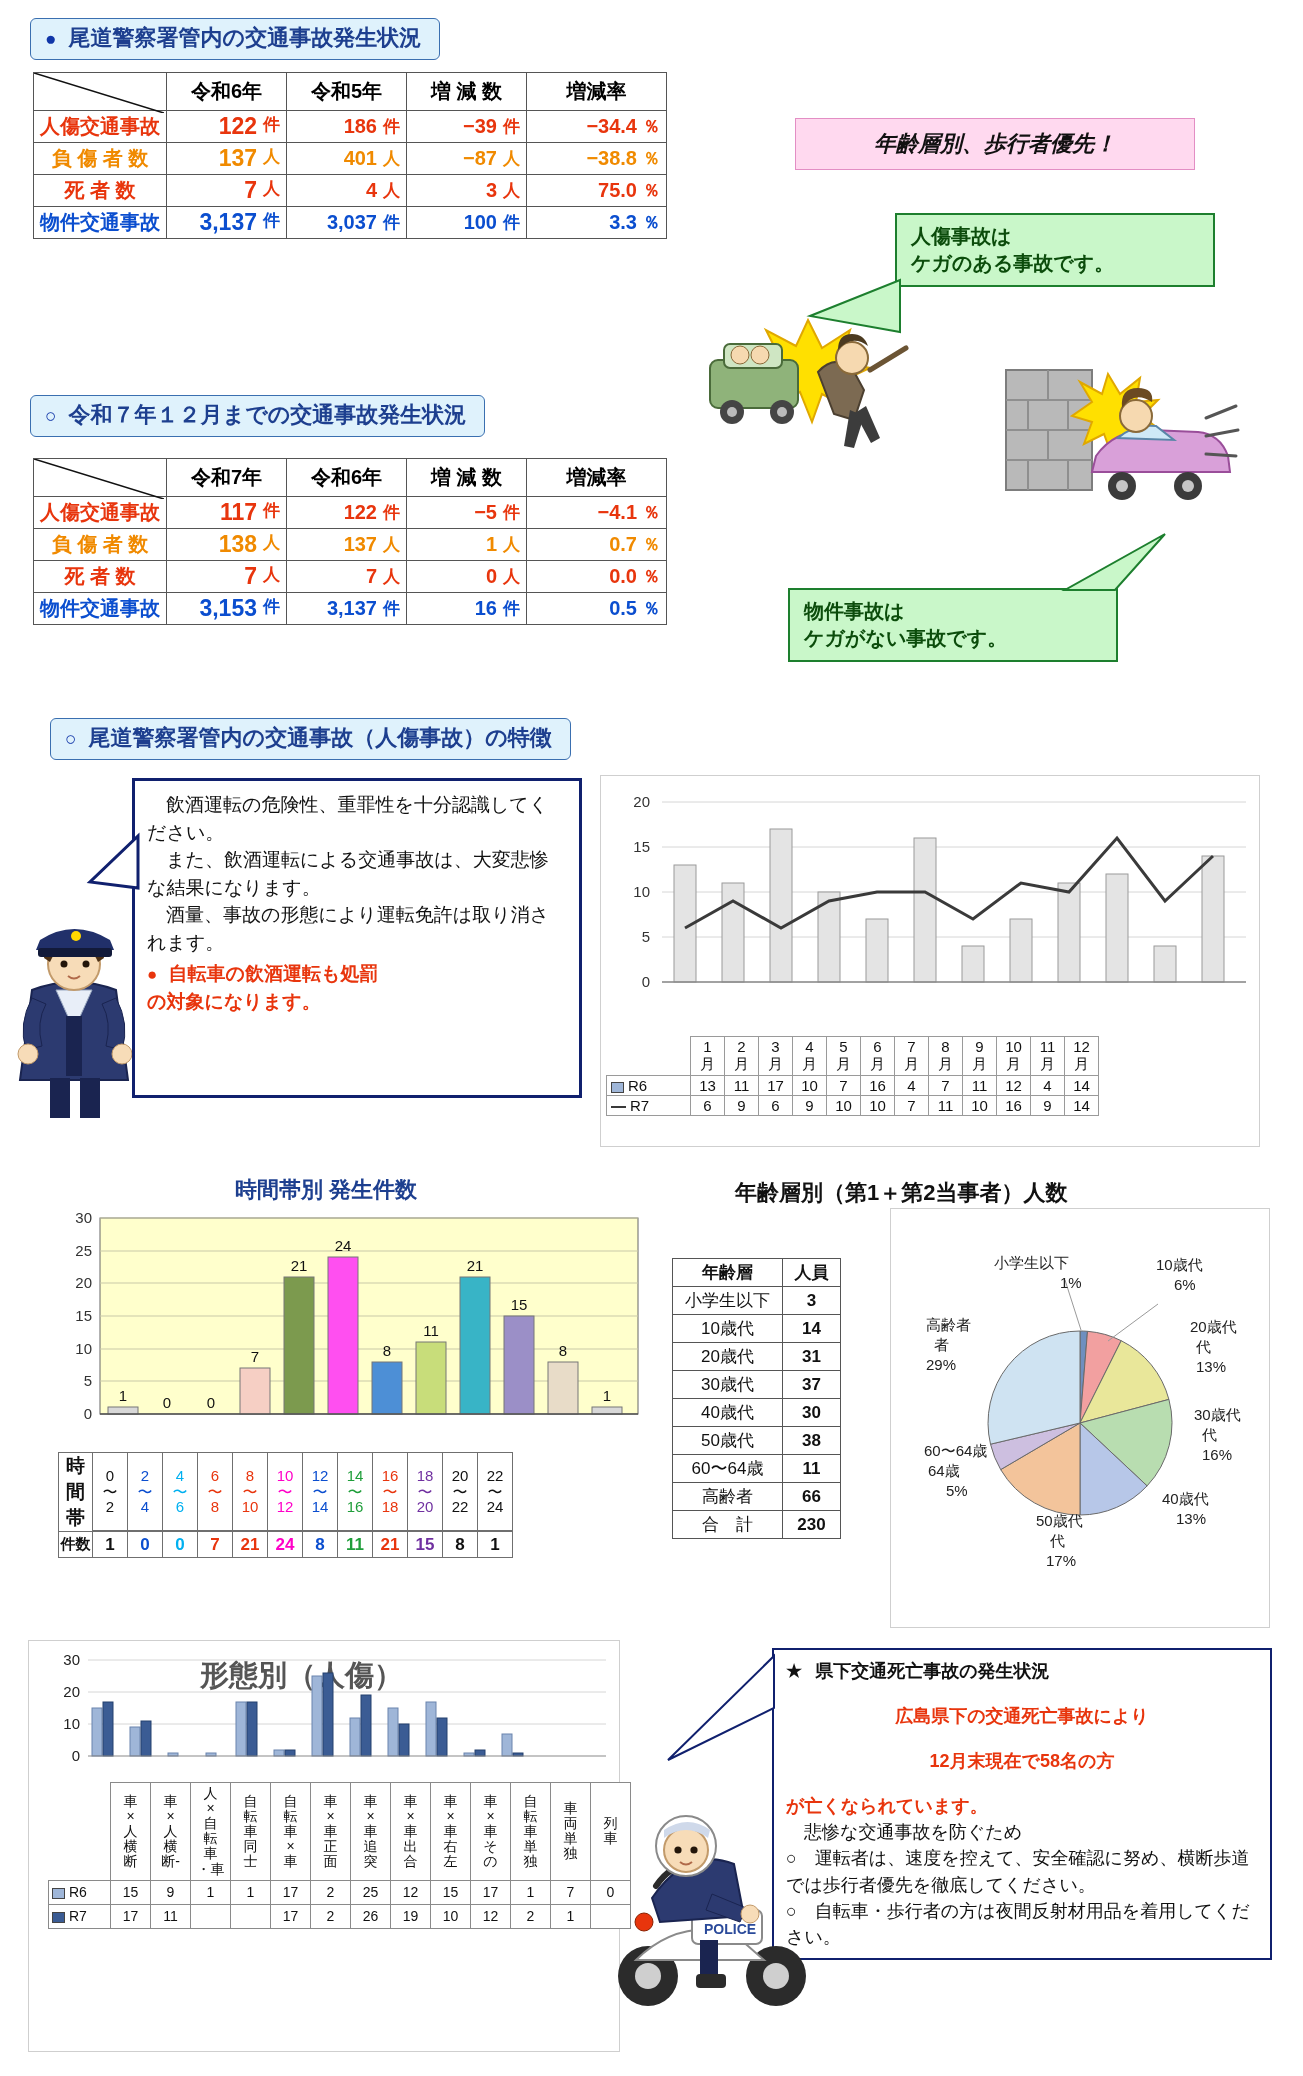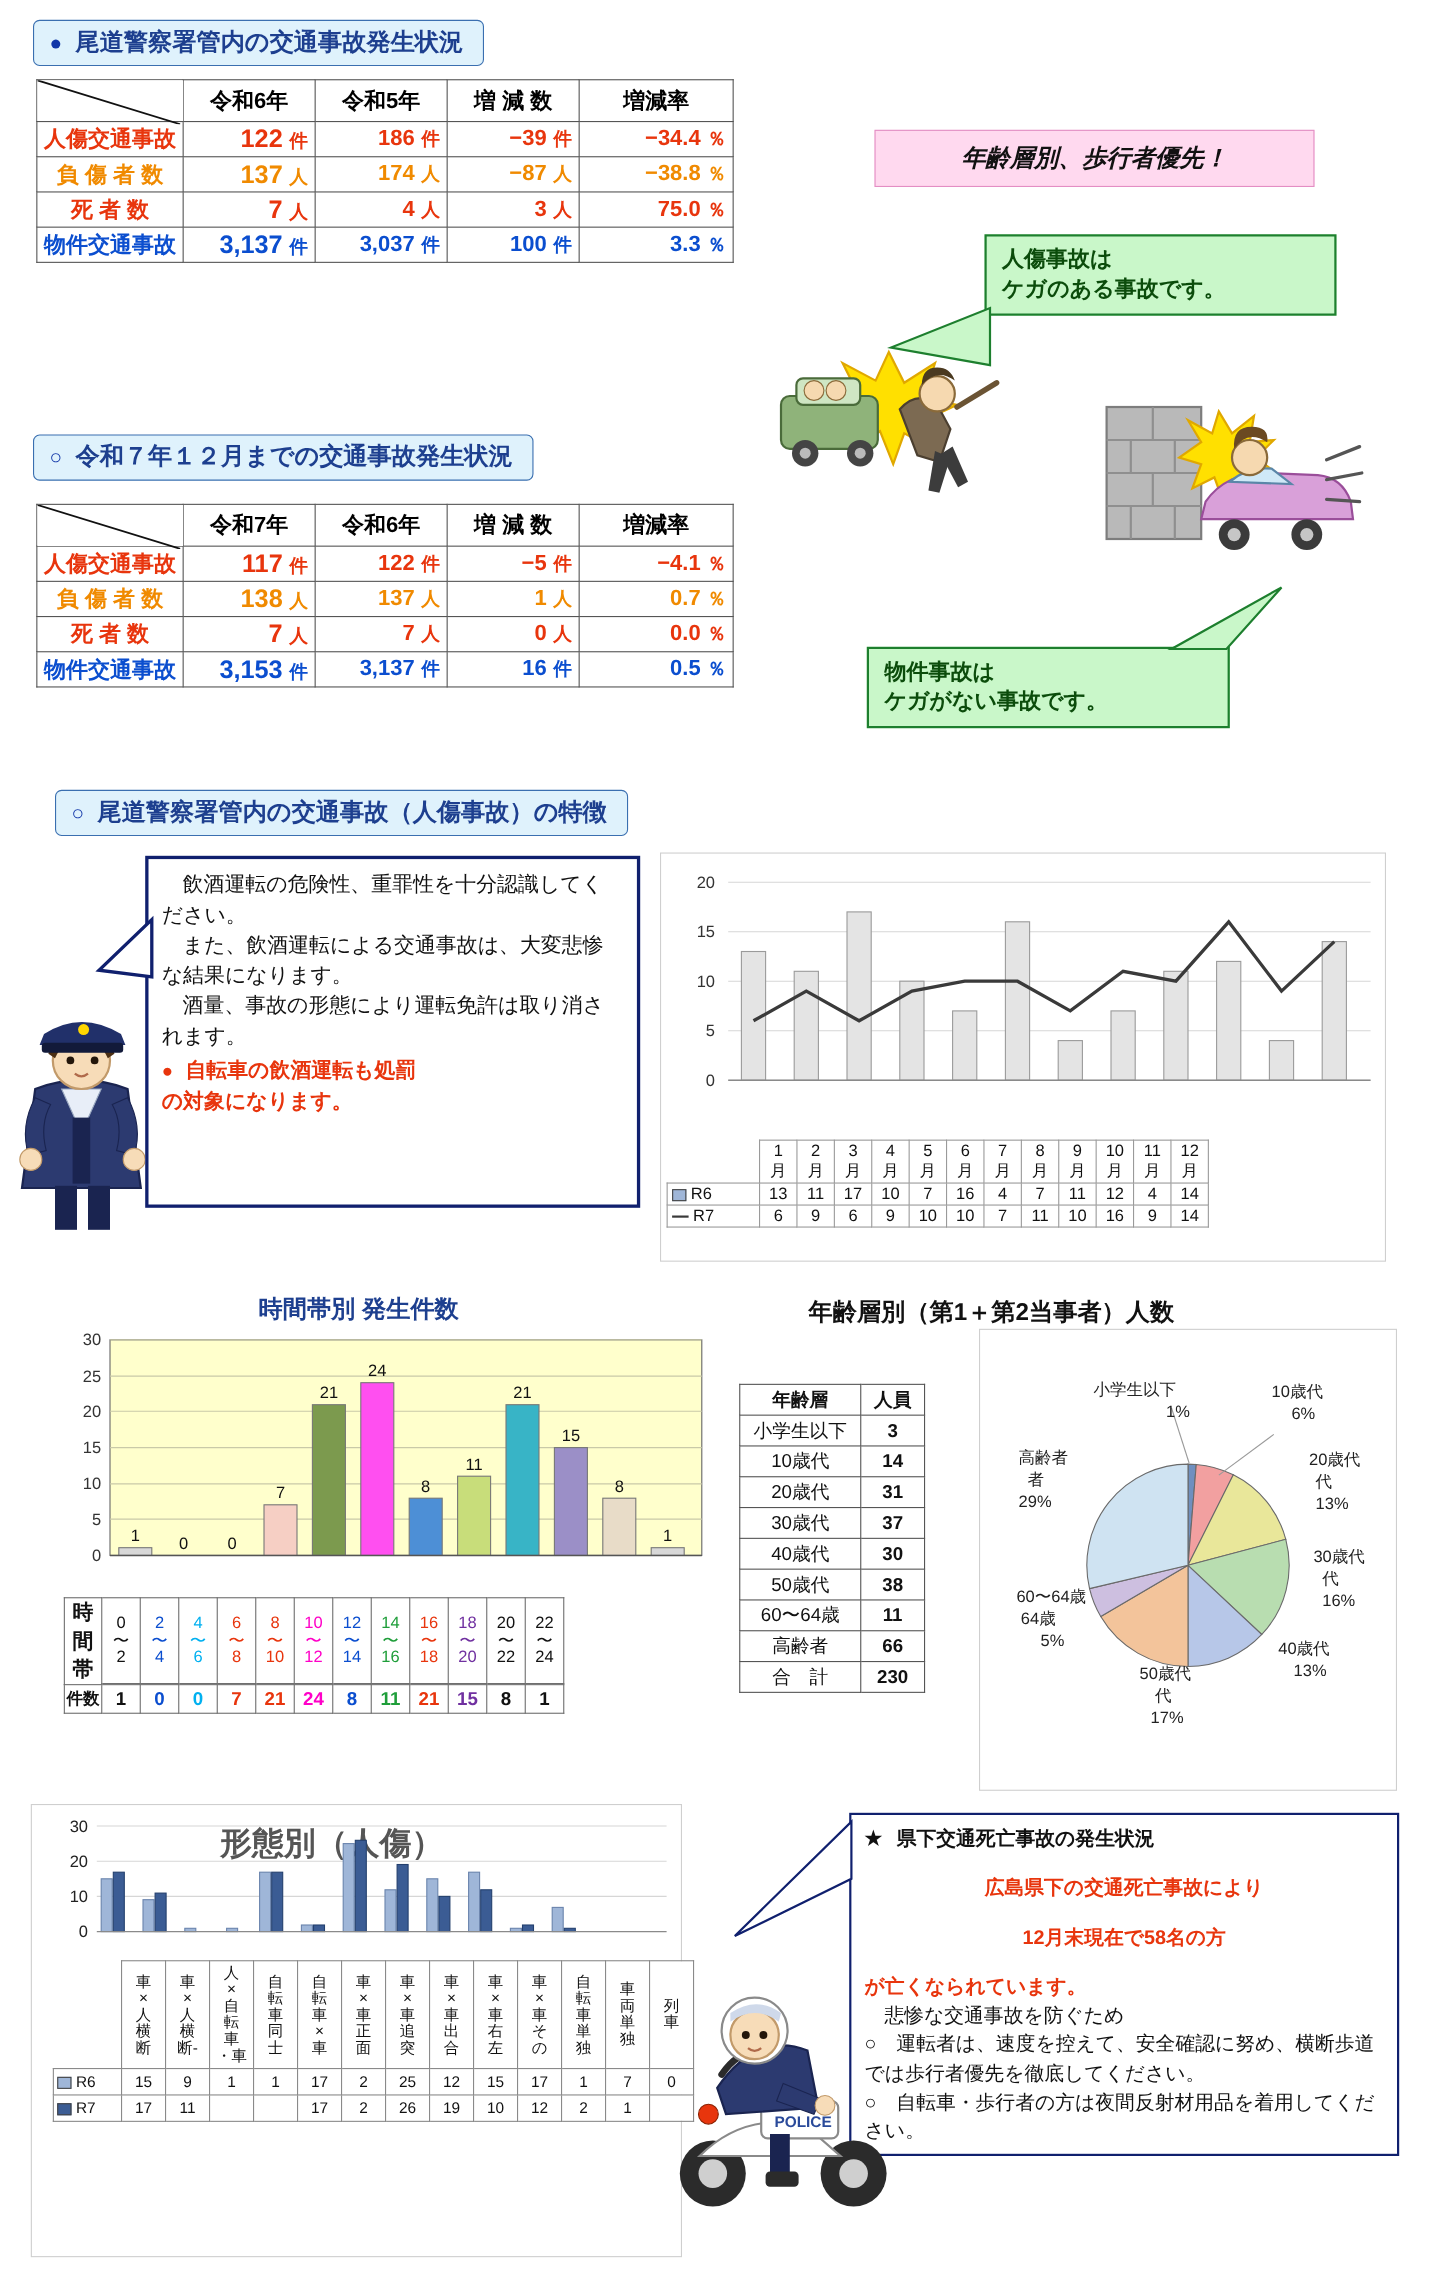--- a/index.html
+++ b/index.html
@@ -29,21 +29,21 @@
 
   
   table.dt { position: absolute; border-collapse: collapse; }
   table.dt td, table.dt th {
     border: 1px solid #555; font-size: 20px; text-align: center;
     padding: 2px 6px; font-weight: bold; background: #fff;
   }
   .rowlab { font-size: 19px; white-space: nowrap; }
   .hdr { font-size: 20px; font-weight: bold; color: #000; }
   .unit { text-align: left; font-size: 17px; padding-left: 3px; }
-  .cellwrap { display: flex; justify-content: flex-end; align-items: flex-end; gap: 3px; }
+  .cellwrap { display: flex; justify-content: flex-end; align-items: flex-start; gap: 3px; }
   .big { font-size: 23px; }
   .redtxt { color: #e8350d; }
   .orangetxt { color: #f08a00; }
   .bluetxt { color: #0b4ecf; }
 
   
   .diag {
     position: relative; width: 130px; height: 38px; padding: 0 !important;
     background: #fff !important;
   }
@@ -190,21 +190,21 @@
     <tr>
       <td class="rowlab orangetxt">負 傷 者 数</td>
       <td>
             <div class="cellwrap">
               <span class="big orangetxt">137</span>
               <span class="unit orangetxt">人</span>
             </div>
           </td>
       <td>
             <div class="cellwrap">
-              <span class="orangetxt">174</span>
+              <span class="orangetxt">401</span>
               <span class="unit orangetxt">人</span>
             </div>
           </td>
       <td>
             <div class="cellwrap">
               <span class="orangetxt">−87</span>
               <span class="unit orangetxt">人</span>
             </div>
           </td>
       <td>

